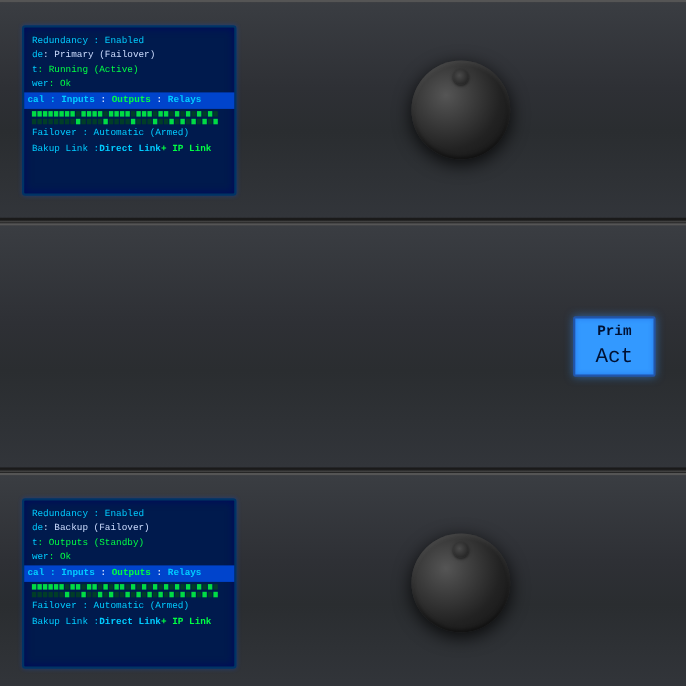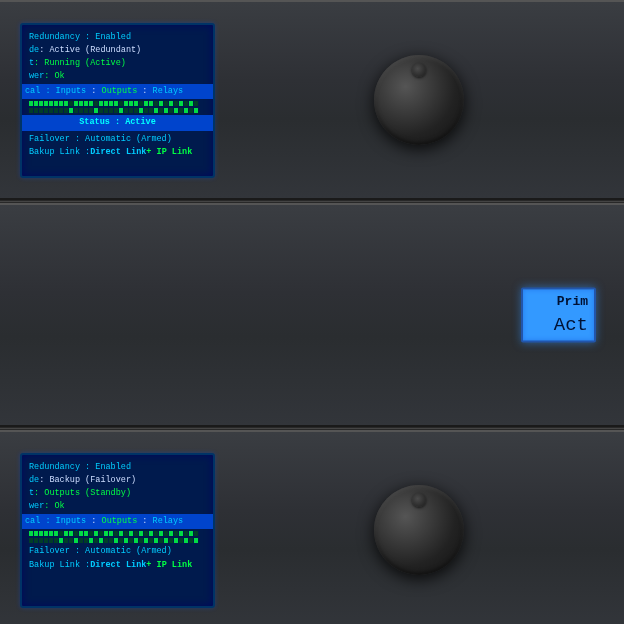--- a/index.html
+++ b/index.html
@@ -63,21 +63,21 @@
     .lcd-cyan { color: #00ccff; }
     .lcd-green { color: #00ff44; }
     .lcd-white { color: #ccddff; }
 
     .lcd-header-bar {
       background: #0044cc;
       color: #00ffff;
       font-size: 8.5px;
       padding: 1px 3px;
       margin: 1px -7px;
-      font-weight: normal;
+      font-weight: bold;
     }
 
     .lcd-status-bar {
       background: #0044cc;
       color: #00ffff;
       font-size: 8.5px;
       padding: 1px 3px;
       margin: 1px -7px;
       text-align: center;
       font-weight: bold;
@@ -142,21 +142,21 @@
       top: 50%;
       transform: translateY(-50%);
       width: 75px;
       height: 55px;
       background: #3399ff;
       border: 2px solid #2255aa;
       border-radius: 2px;
       display: flex;
       flex-direction: column;
       justify-content: center;
-      align-items: flex-end;
+      align-items: center;
       padding: 4px 6px;
       box-shadow: 0 0 8px rgba(50,150,255,0.5), inset 0 0 5px rgba(0,50,200,0.3);
       font-size: 11px;
       font-weight: bold;
       color: #001133;
       font-family: 'Courier New', monospace;
       line-height: 1.5;
     }
 
     .divider {
@@ -177,21 +177,21 @@
 <body>
 
 <div class="rack-unit rack-unit-1">
   <div class="unit-surface">
     <div class="lcd-display large">
       <div class="lcd-row">
         <span class="lcd-cyan">Redundancy : Enabled</span>
       </div>
       <div class="lcd-row">
         <span class="lcd-cyan">de</span>
-        <span class="lcd-white">: Active (Redundant)</span>
+        <span class="lcd-white">: Primary (Failover)</span>
       </div>
       <div class="lcd-row">
         <span class="lcd-cyan">t</span>
         <span class="lcd-green">: Running (Active)</span>
       </div>
       <div class="lcd-row">
         <span class="lcd-cyan">wer</span>
         <span class="lcd-green">: Ok</span>
       </div>
 
@@ -265,21 +265,20 @@
           <span class="pixel-block dim"></span>
           <span class="pixel-block green-bright"></span>
           <span class="pixel-block dim"></span>
           <span class="pixel-block green-bright"></span>
           <span class="pixel-block dim"></span>
           <span class="pixel-block green-bright"></span>
           <span class="pixel-block dim"></span>
           <span class="pixel-block green-bright"></span>
       </div>
 
-      <div class="lcd-status-bar">Status : Active</div>
 
       <div class="lcd-row" style="margin-top:2px;">
         <span class="lcd-cyan">Failover : Automatic (Armed)</span>
       </div>
       <div class="lcd-row">
         <span class="lcd-cyan">Ba</span>
           <span class="lcd-cyan">kup Link :</span>
         <span style="color:#00ccff; font-weight:bold;">Direct Link</span>
         <span class="lcd-white"> </span>
         <span style="color:#00ff44; font-weight:bold;">+ IP Link</span>

